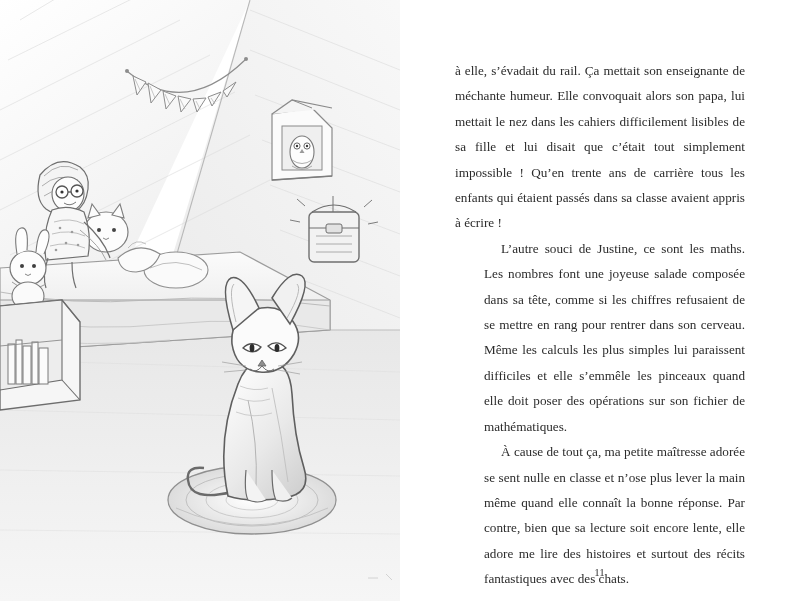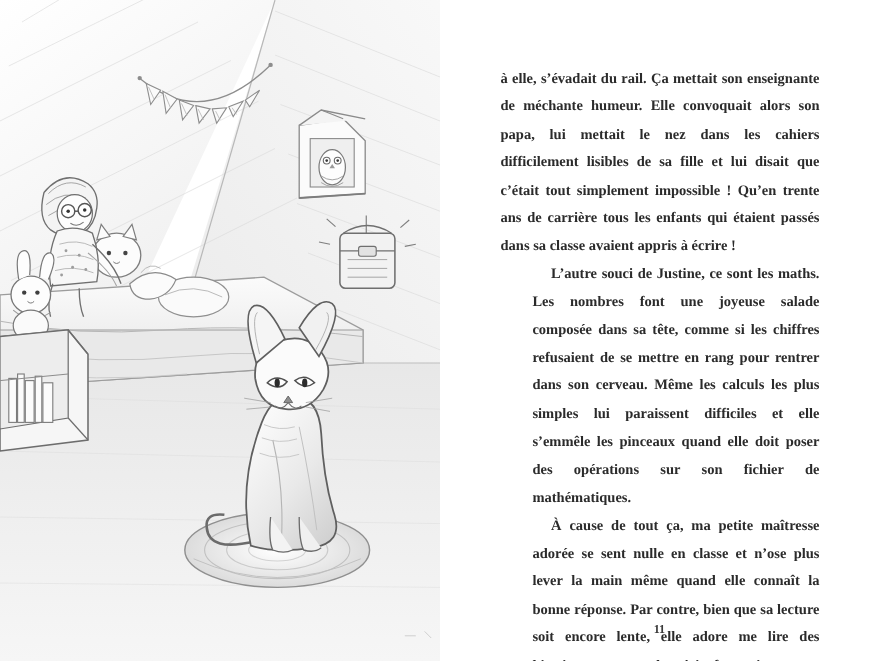--- a/index.html
+++ b/index.html
@@ -12,21 +12,20 @@
     height: 601px;
     overflow: hidden;
     font-family: "Liberation Serif", serif;
   }
   .spread {
     position: relative;
     width: 799px;
     height: 601px;
     display: flex;
     background: #ffffff;
-    font-weight: bold;
   }
   
   .page-left {
     position: relative;
     width: 400px;
     height: 601px;
     overflow: hidden;
     background: #ffffff;
   }
   .illustration {

